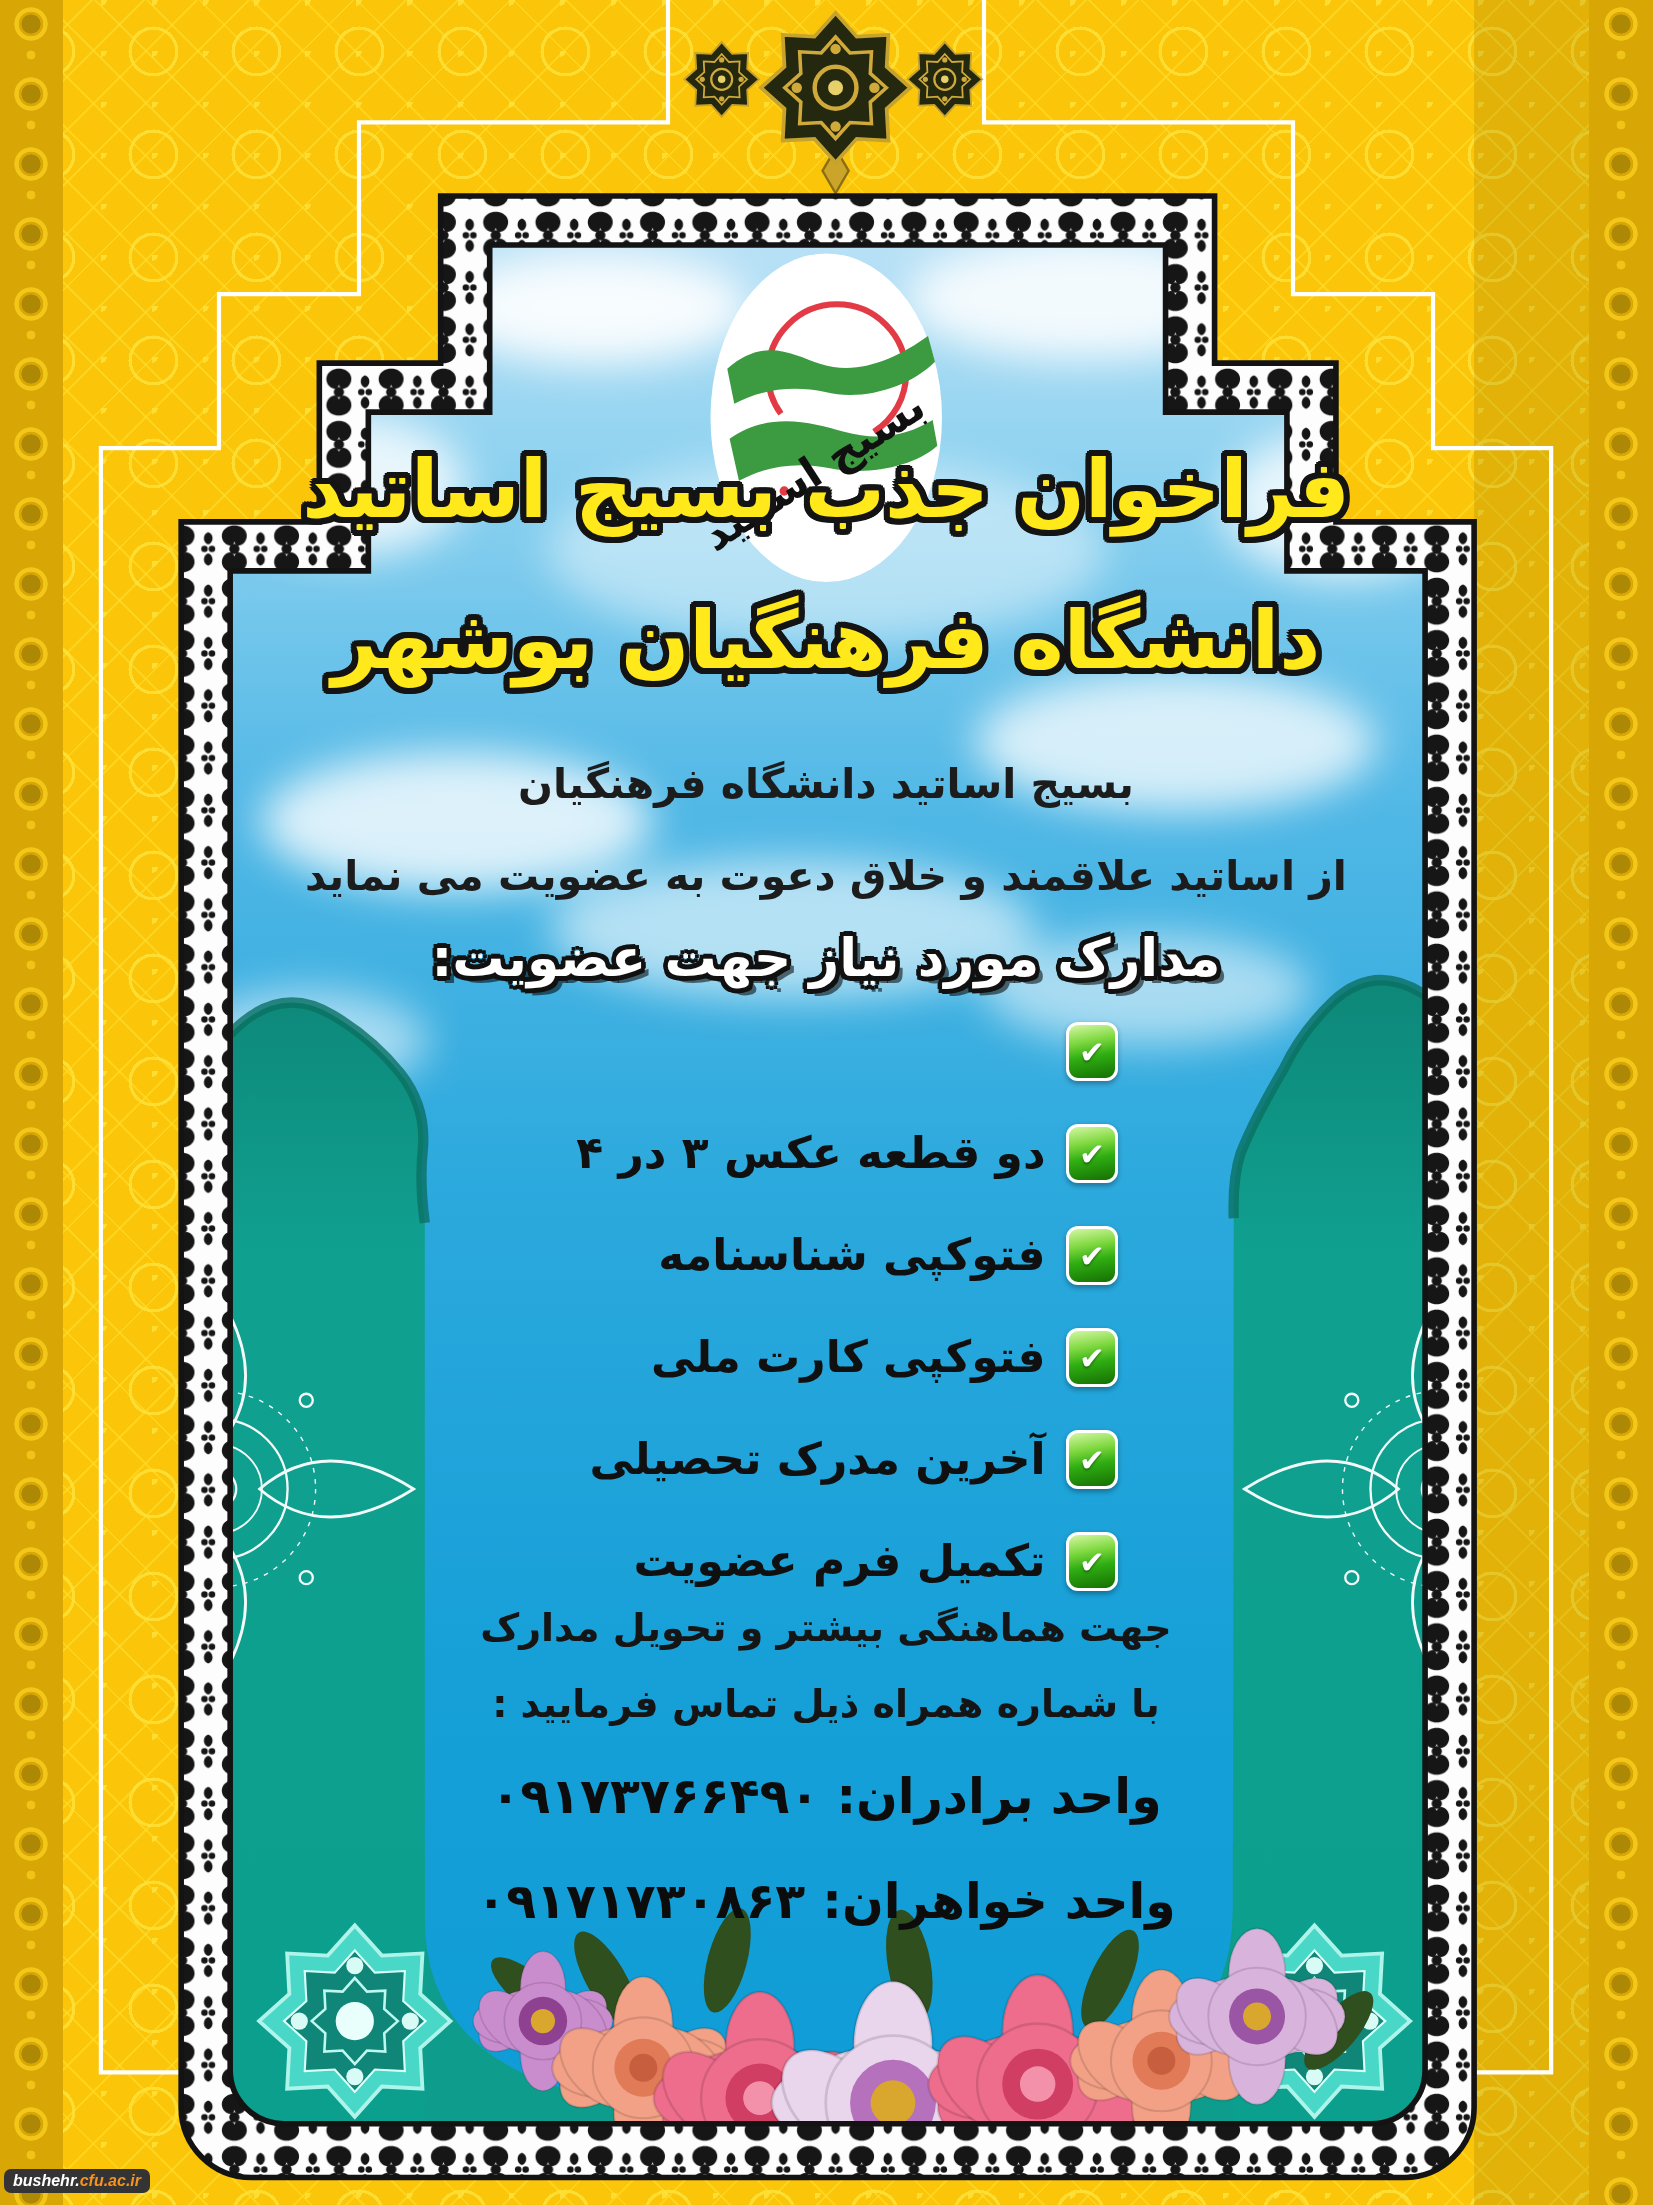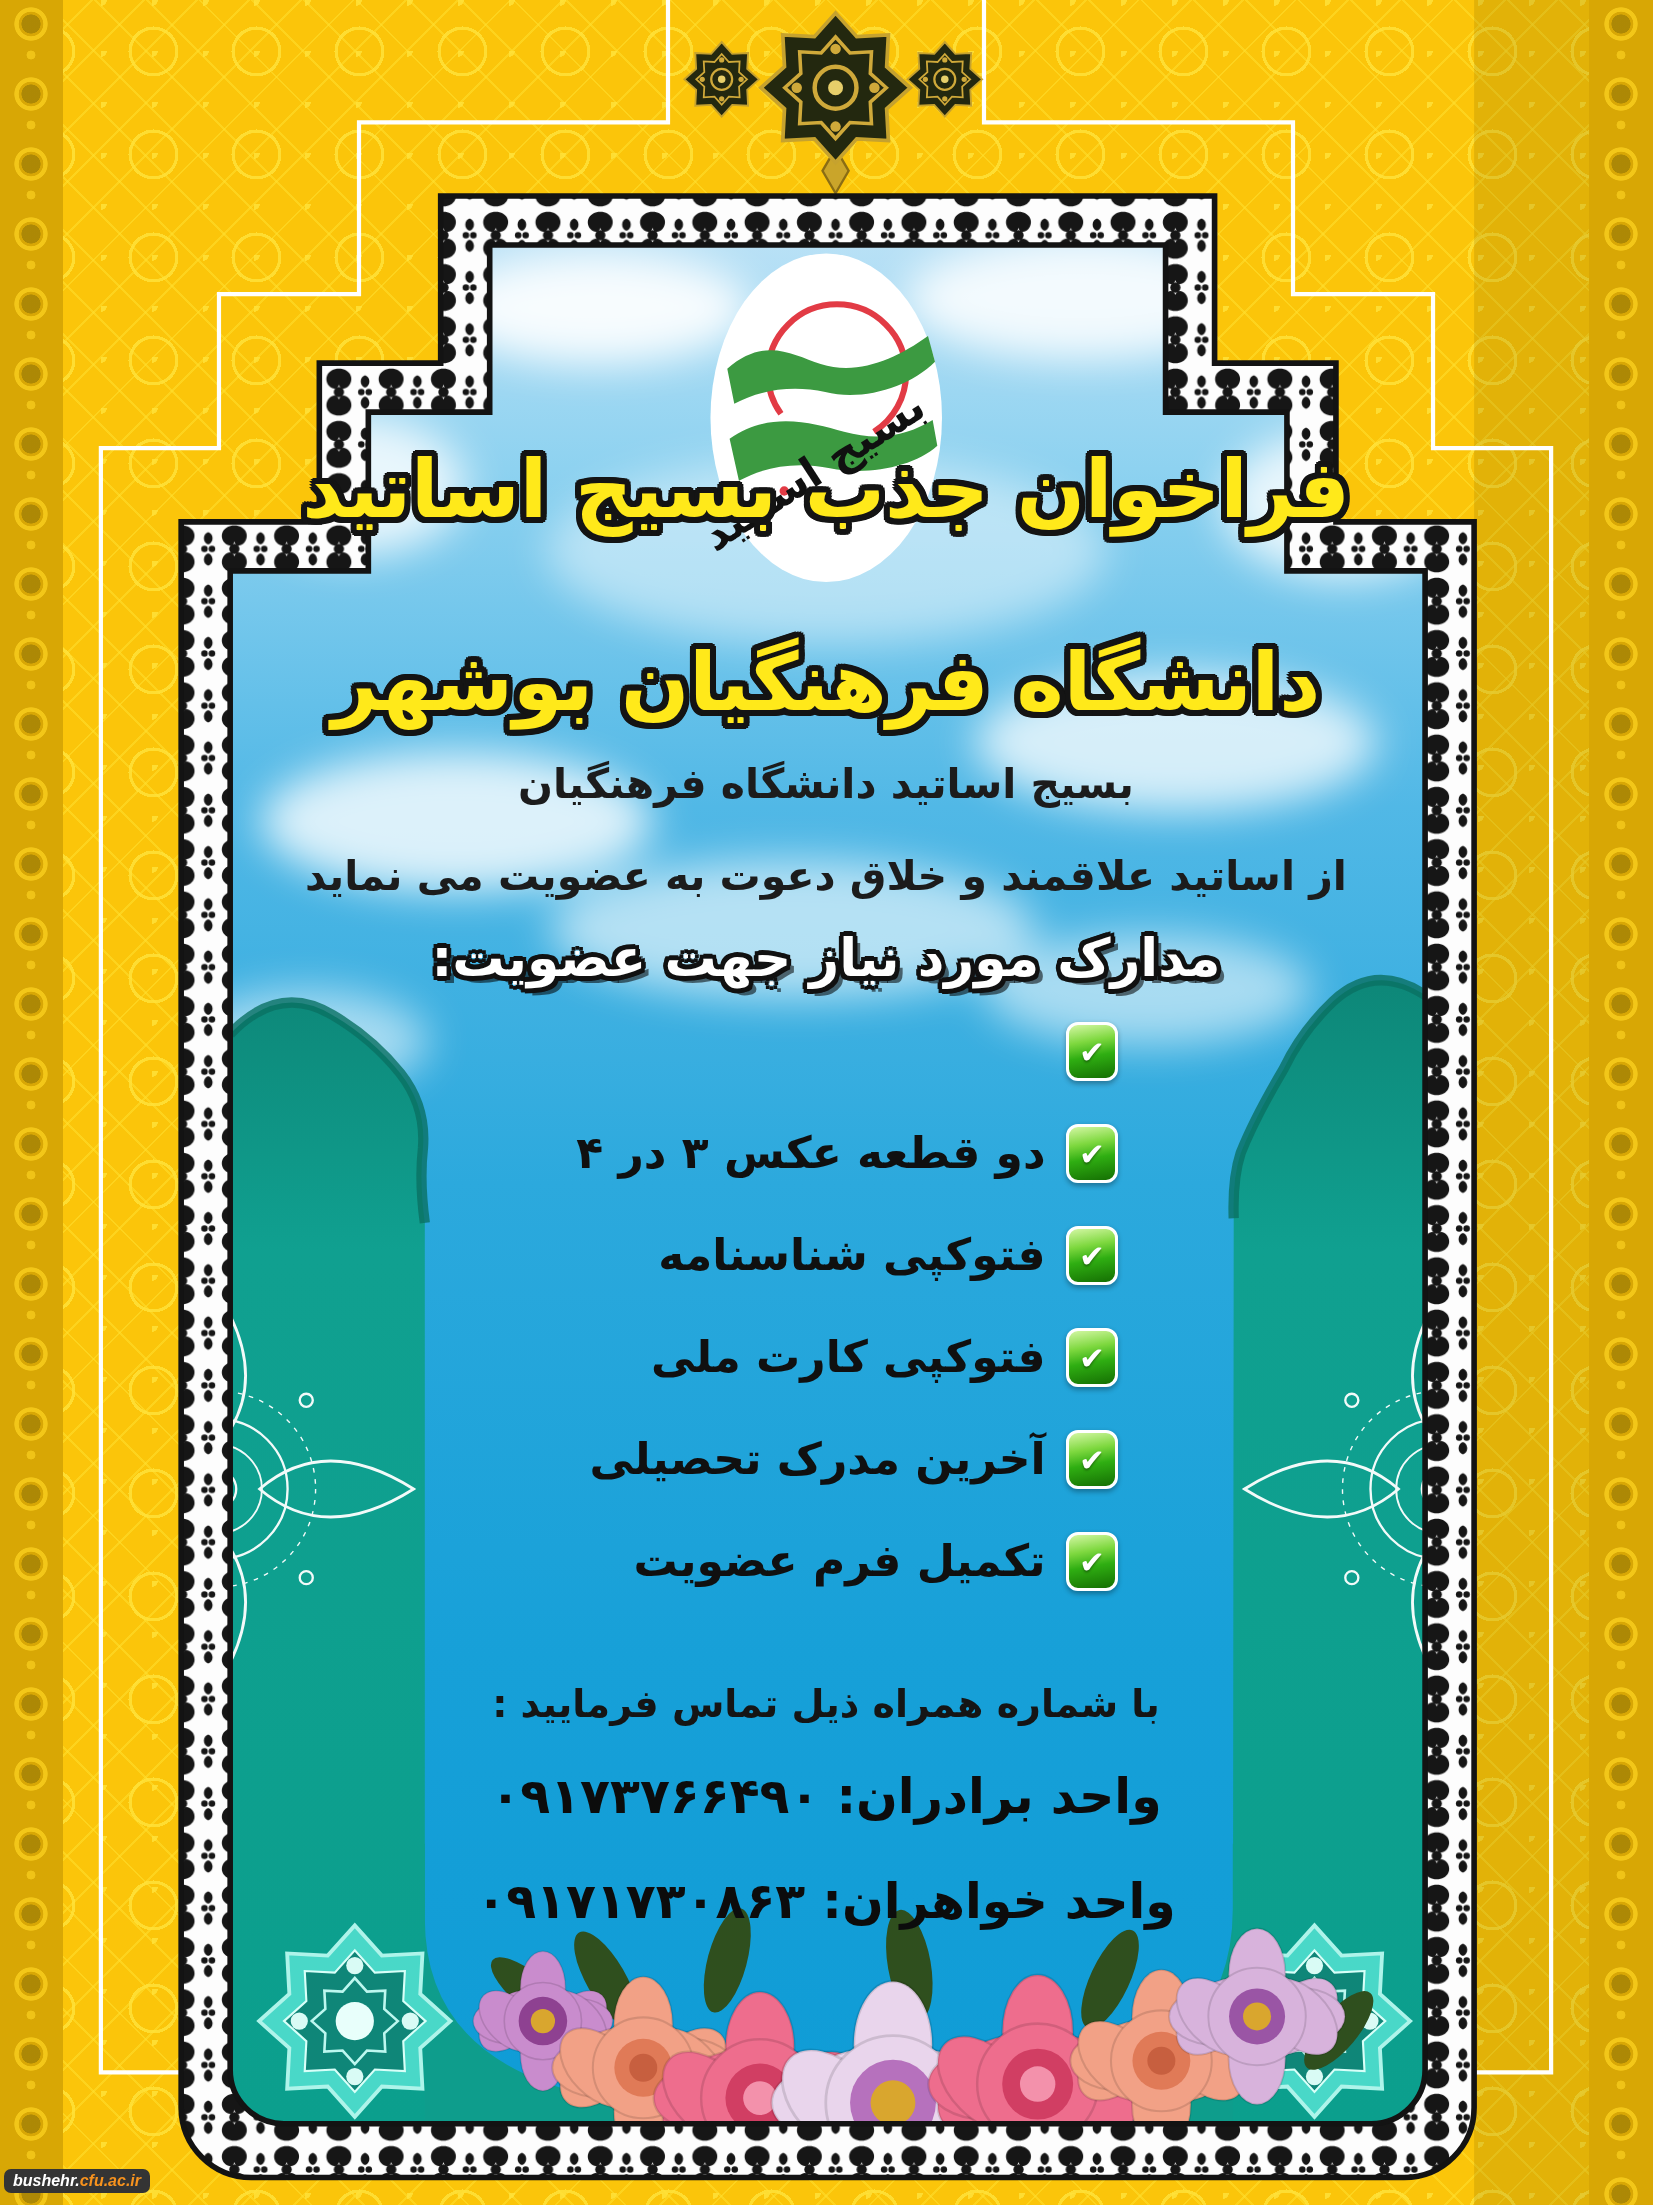--- a/index.html
+++ b/index.html
@@ -254,21 +254,21 @@
 
     <path fill="url(#arab)" fill-rule="evenodd" stroke="#131313" stroke-width="12" d="M946,420 H2604 V778 H2864 V1118 H3160 V4515 A150,150 0 0 1 3010,4665 H540 A150,150 0 0 1 390,4515 V1118 H686 V778 H946 Z
              M1051,525 H2499 V883 H2759 V1223 H3055 V4435 A115,115 0 0 1 2940,4550 H610 A115,115 0 0 1 495,4435 V1223 H791 V883 H1051 Z"></path>
   </svg>
 
   <div class="edge-band left"></div>
   <div class="edge-band right"></div>
 
   <div class="txt-layer">
     <div class="centered title" style="top:434px;">فراخوان جذب بسیج اساتید</div>
-    <div class="centered title" style="top:627px;">دانشگاه فرهنگیان بوشهر</div>
+    <div class="centered title" style="top:585px;">دانشگاه فرهنگیان بوشهر</div>
 
     <div class="centered subtitle" style="top:754px;">بسیج اساتید دانشگاه فرهنگیان</div>
     <div class="centered subtitle" style="top:846px;">از اساتید علاقمند و خلاق دعوت به عضویت می نماید</div>
 
     <div class="centered heading" style="top:919px;">مدارک مورد نیاز جهت عضویت:</div>
 
     <div class="reqs">
       <div class="req-item">
         <div class="chk">
             <span>✔</span>
@@ -299,20 +299,21 @@
         <div class="req-label">آخرین مدرک تحصیلی</div>
       </div>
       <div class="req-item">
         <div class="chk">
             <span>✔</span>
           </div>
         <div class="req-label">تکمیل فرم عضویت</div>
       </div>
     </div>
 
+    <div class="centered footer-line" style="top:1600px;">جهت هماهنگی بیشتر و تحویل مدارک</div>
     <div class="centered footer-line" style="top:1676px;">با شماره همراه ذیل تماس فرمایید :</div>
 
     <div class="centered phone-line" style="top:1760px;text-align:right;">
       <span>واحد برادران:</span>
       <span class="num">۰۹۱۷۳۷۶۶۴۹۰</span>
     </div>
     <div class="centered phone-line" style="top:1865px;">
       <span>واحد خواهران:</span>
       <span class="num">۰۹۱۷۱۷۳۰۸۶۳</span>
     </div>

